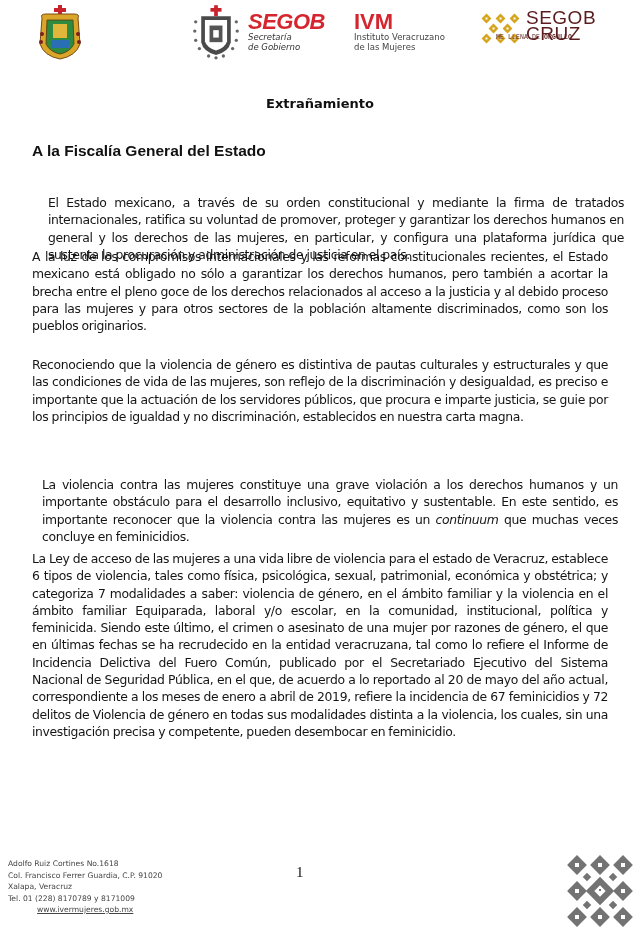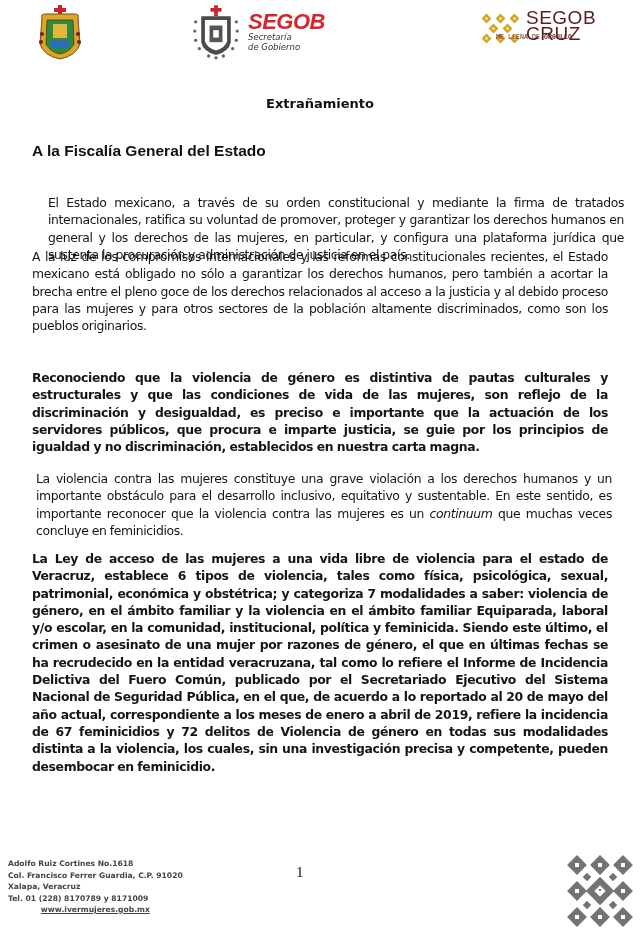--- a/index.html
+++ b/index.html
@@ -24,26 +24,26 @@
     .verac-word { position: absolute; left: 48px; top: 0; font-family: "Liberation Sans", sans-serif; font-size: 19px; line-height: 16px; color: #5a1c1c; letter-spacing: 0.5px; }
     .verac-slogan { position: absolute; left: 2px; top: 24px; font-family: Liberation Mono, monospace; font-size: 6.5px; color: #5a1c1c; white-space: nowrap; letter-spacing: 0.1px; padding-left: 16px; }
     .verac-slogan b { font-weight: bold; }
 
     .doc-title { position: absolute; top: 96px; left: 0; width: 640px; text-align: center; font-family: "DejaVu Sans", sans-serif; font-weight: bold; font-size: 13px; color: #111; }
     .recipient { position: absolute; top: 142px; left: 32px; font-family: "Liberation Sans", sans-serif; font-weight: bold; font-size: 15.5px; color: #111; }
 
     .body-text { position: absolute; left: 32px; width: 576px; font-family: "DejaVu Sans", sans-serif; font-size: 12.4px; line-height: 17.3px; text-align: justify; color: #151515; letter-spacing: -0.35px; word-spacing: -0.4px; }
     .p1 { top: 178px; }
     .p2 { top: 248px; }
-    .p3 { top: 369px; font-weight: bold; }
+    .p3 { top: 356px; }
     .p4 { top: 466px; }
-    .p5 { top: 550px; font-weight: bold; }
+    .p5 { top: 550px; }
     .body-text i { font-style: italic; }
 
-    .footer-address { position: absolute; left: 8px; top: 858px; font-family: "DejaVu Sans", sans-serif; font-size: 7.6px; line-height: 11.5px; color: #444; font-weight: bold; }
+    .footer-address { position: absolute; left: 8px; top: 858px; font-family: "DejaVu Sans", sans-serif; font-size: 7.6px; line-height: 11.5px; color: #444; }
     .footer-address .link { text-decoration: underline; color: #444; text-align: center; }
     .page-number { position: absolute; left: 296px; top: 864px; font-family: "Liberation Serif", serif; font-size: 15px; color: #111; }
     .footer-pattern { position: absolute; left: 560px; top: 850px; width: 80px; height: 84px; }
   </style>
 </head>
 <body>
 
 <div class="header">
 
   <svg class="emblem" style="position:absolute; left:36px; top:4px;" viewBox="0 0 48 56">
@@ -79,20 +79,25 @@
         <circle cx="26" cy="57" r="1.8"></circle>
         <circle cx="34" cy="55" r="1.8"></circle>
     </g>
   </svg>
   <div class="segob-text">
     <div class="big">SEGOB</div>
     <div class="small">Secretaría</div>
     <div class="small">de Gobierno</div>
   </div>
 
+  <div class="ivm-text">
+    <div class="big">IVM</div>
+    <div class="small">Instituto Veracruzano</div>
+    <div class="small">de las Mujeres</div>
+  </div>
 
   <div class="verac-brand">
     <svg style="position:absolute; left:2px; top:2px;" width="42" height="34" viewBox="0 0 42 34">
       <g fill="#d6a51f">
         <rect x="3" y="3" width="7" height="7" transform="rotate(45 6.5 6.5)"></rect>
         <rect x="17" y="3" width="7" height="7" transform="rotate(45 20.5 6.5)"></rect>
         <rect x="31" y="3" width="7" height="7" transform="rotate(45 34.5 6.5)"></rect>
         <rect x="10" y="13" width="7" height="7" transform="rotate(45 13.5 16.5)"></rect>
         <rect x="24" y="13" width="7" height="7" transform="rotate(45 27.5 16.5)"></rect>
         <rect x="3" y="23" width="7" height="7" transform="rotate(45 6.5 26.5)"></rect>
@@ -117,21 +122,21 @@
     <div class="verac-slogan"><span>ME LLENA DE </span><b>ORGULLO</b></div>
   </div>
 </div>
 
 <div class="doc-title">Extrañamiento</div>
 <div class="recipient">A la Fiscalía General del Estado</div>
 
 <p class="body-text p1" style="margin:16px">El Estado mexicano, a través de su orden constitucional y mediante la firma de tratados internacionales, ratifica su voluntad de promover, proteger y garantizar los derechos humanos en general y los derechos de las mujeres, en particular, y configura una plataforma jurídica que sustenta la procuración y administración de justicia en el país.</p>
 <p class="body-text p2" style="margin:0">A la luz de los compromisos internacionales y las reformas constitucionales recientes, el Estado mexicano está obligado no sólo a garantizar los derechos humanos, pero también a acortar la brecha entre el pleno goce de los derechos relacionados al acceso a la justicia y al debido proceso para las mujeres y para otros sectores de la población altamente discriminados, como son los pueblos originarios.</p>
 <p class="body-text p3" style="margin:0">Reconociendo que la violencia de género es distintiva de pautas culturales y estructurales y que las condiciones de vida de las mujeres, son reflejo de la discriminación y desigualdad, es preciso e importante que la actuación de los servidores públicos, que procura e imparte justicia, se guie por los principios de igualdad y no discriminación, establecidos en nuestra carta magna.</p>
-<p class="body-text p4" style="margin:4px"><span>La violencia contra las mujeres constituye una grave violación a los derechos humanos y un importante obstáculo para el desarrollo inclusivo, equitativo y sustentable. En este sentido, es importante reconocer que la violencia contra las mujeres es un </span><i>continuum</i><span> que muchas veces concluye en feminicidios.</span></p>
+<p class="body-text p4" style="margin:10px"><span>La violencia contra las mujeres constituye una grave violación a los derechos humanos y un importante obstáculo para el desarrollo inclusivo, equitativo y sustentable. En este sentido, es importante reconocer que la violencia contra las mujeres es un </span><i>continuum</i><span> que muchas veces concluye en feminicidios.</span></p>
 <p class="body-text p5" style="margin:0">La Ley de acceso de las mujeres a una vida libre de violencia para el estado de Veracruz, establece 6 tipos de violencia, tales como física, psicológica, sexual, patrimonial, económica y obstétrica; y categoriza 7 modalidades a saber: violencia de género, en el ámbito familiar y la violencia en el ámbito familiar Equiparada, laboral y/o escolar, en la comunidad, institucional, política y feminicida. Siendo este último, el crimen o asesinato de una mujer por razones de género, el que en últimas fechas se ha recrudecido en la entidad veracruzana, tal como lo refiere el Informe de Incidencia Delictiva del Fuero Común, publicado por el Secretariado Ejecutivo del Sistema Nacional de Seguridad Pública, en el que, de acuerdo a lo reportado al 20 de mayo del año actual, correspondiente a los meses de enero a abril de 2019, refiere la incidencia de 67 feminicidios y 72 delitos de Violencia de género en todas sus modalidades distinta a la violencia, los cuales, sin una investigación precisa y competente, pueden desembocar en feminicidio.</p>
 
 <div class="footer-address">
   <div>Adolfo Ruiz Cortines No.1618</div>
   <div>Col. Francisco Ferrer Guardia, C.P. 91020</div>
   <div>Xalapa, Veracruz</div>
   <div>Tel. 01 (228) 8170789 y 8171009</div>
   <div class="link">www.ivermujeres.gob.mx</div>
 </div>
 

